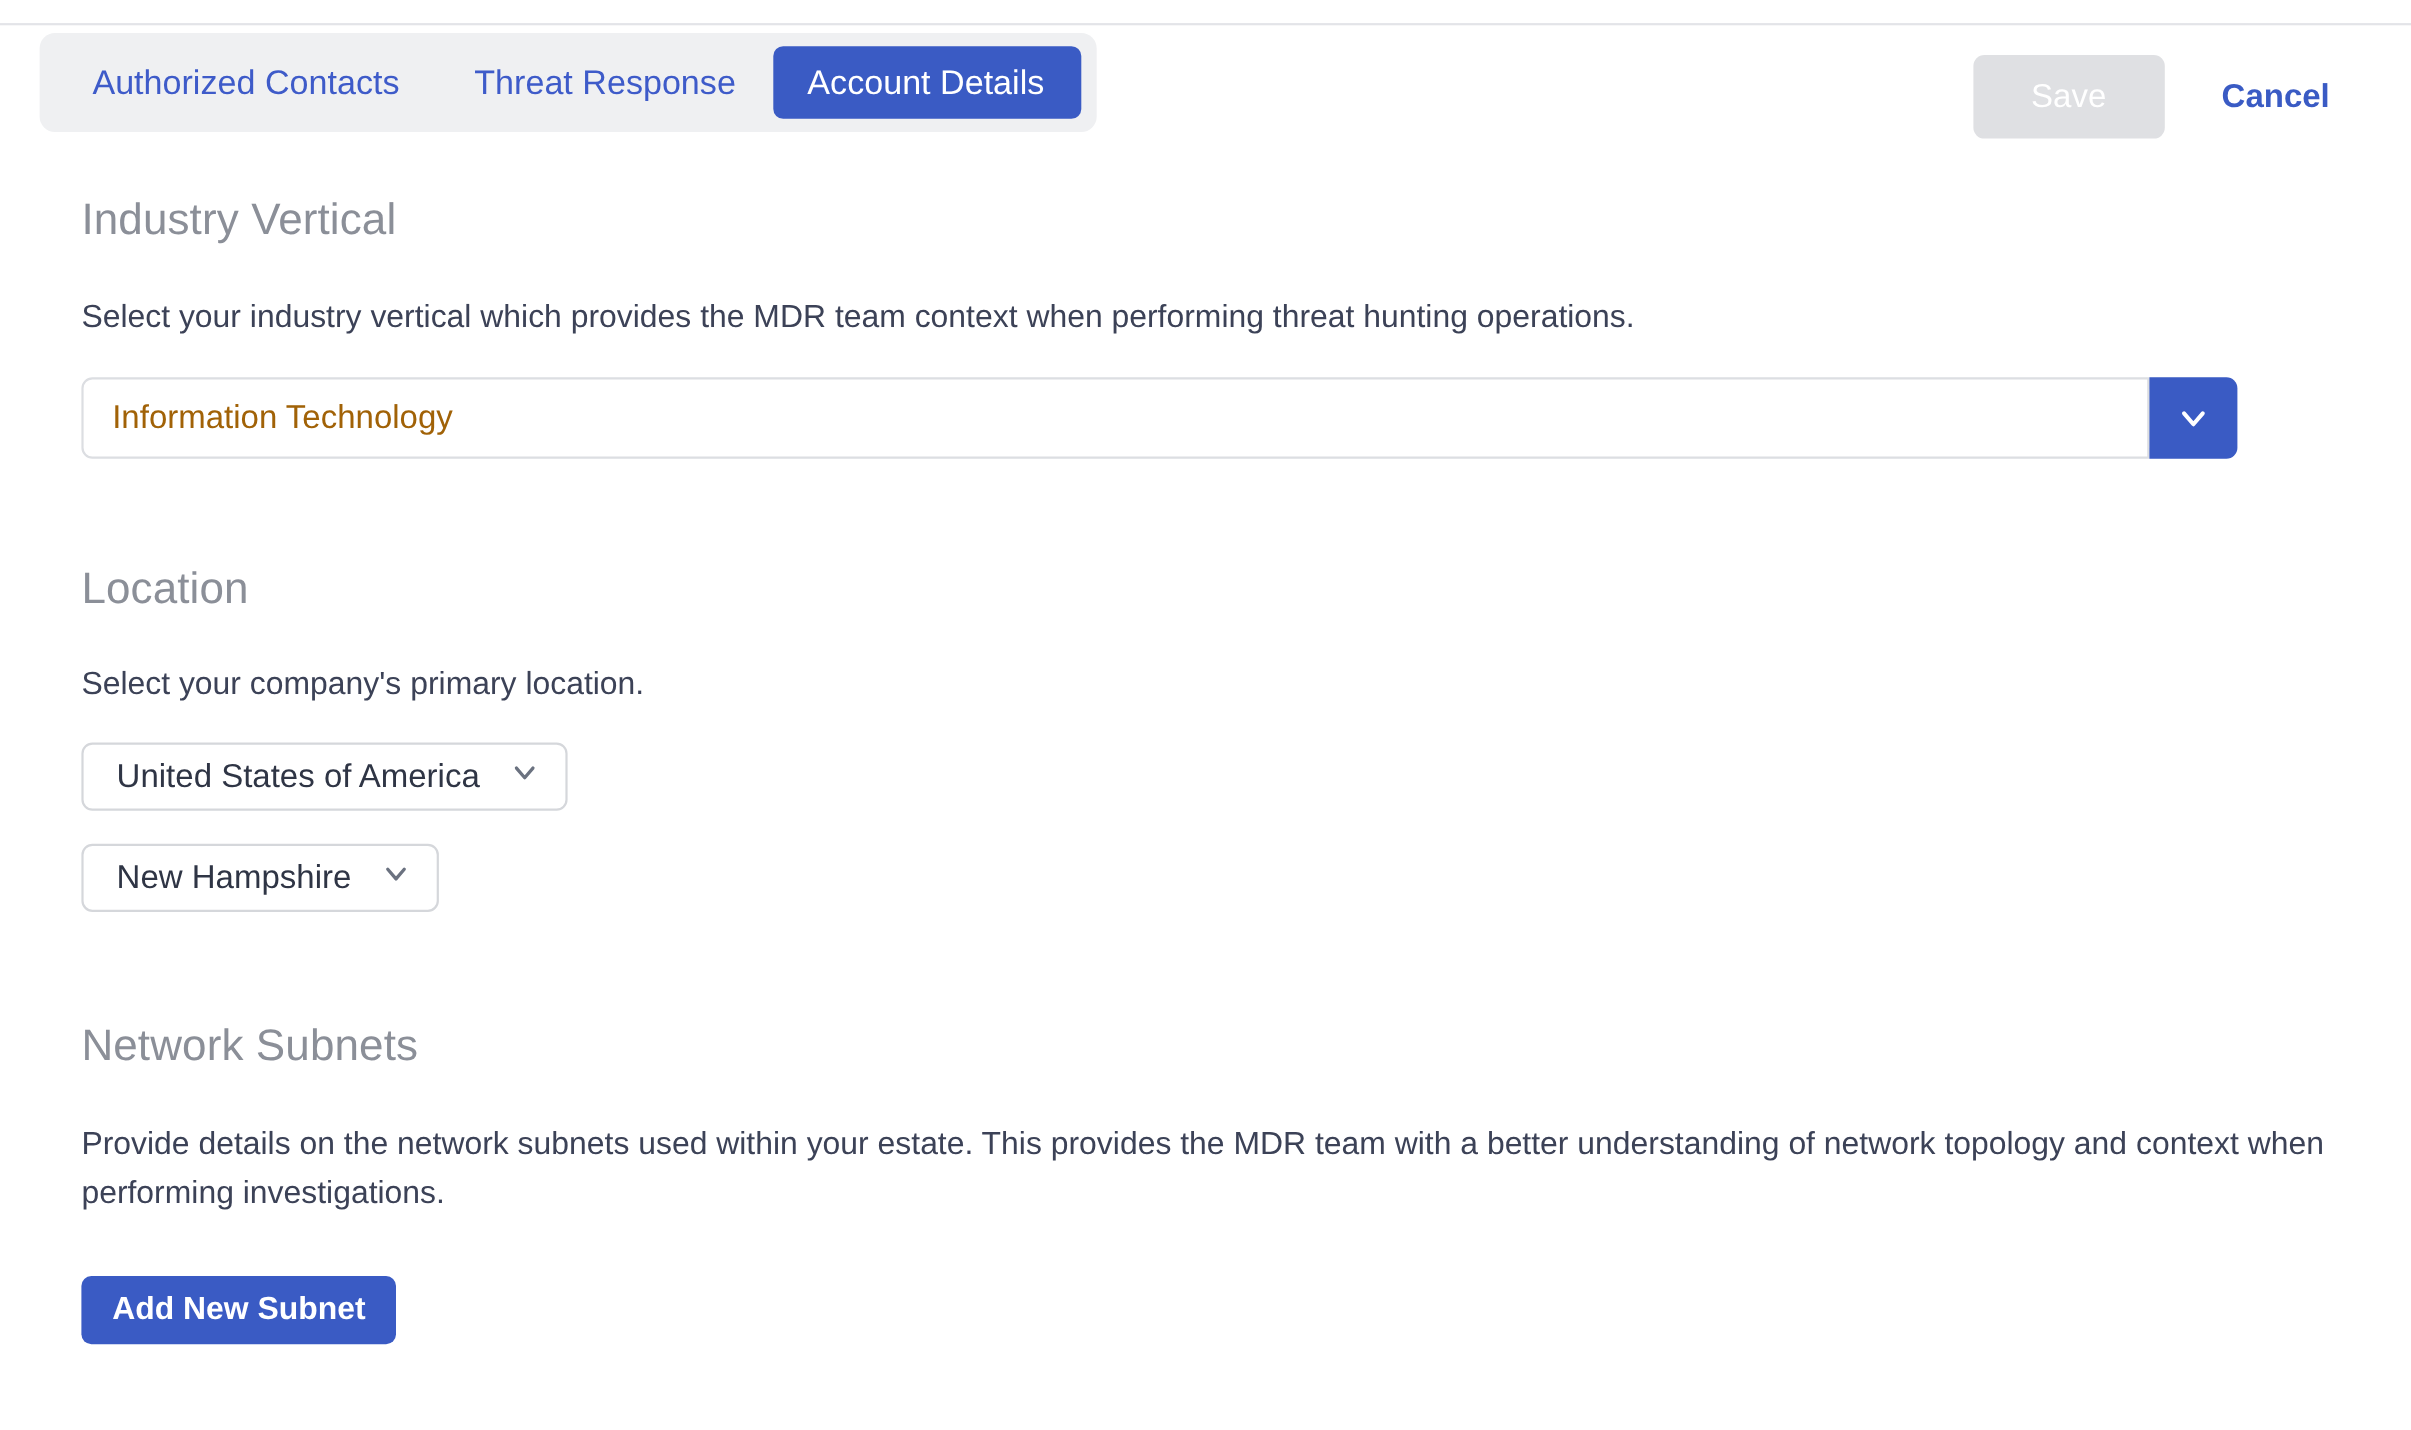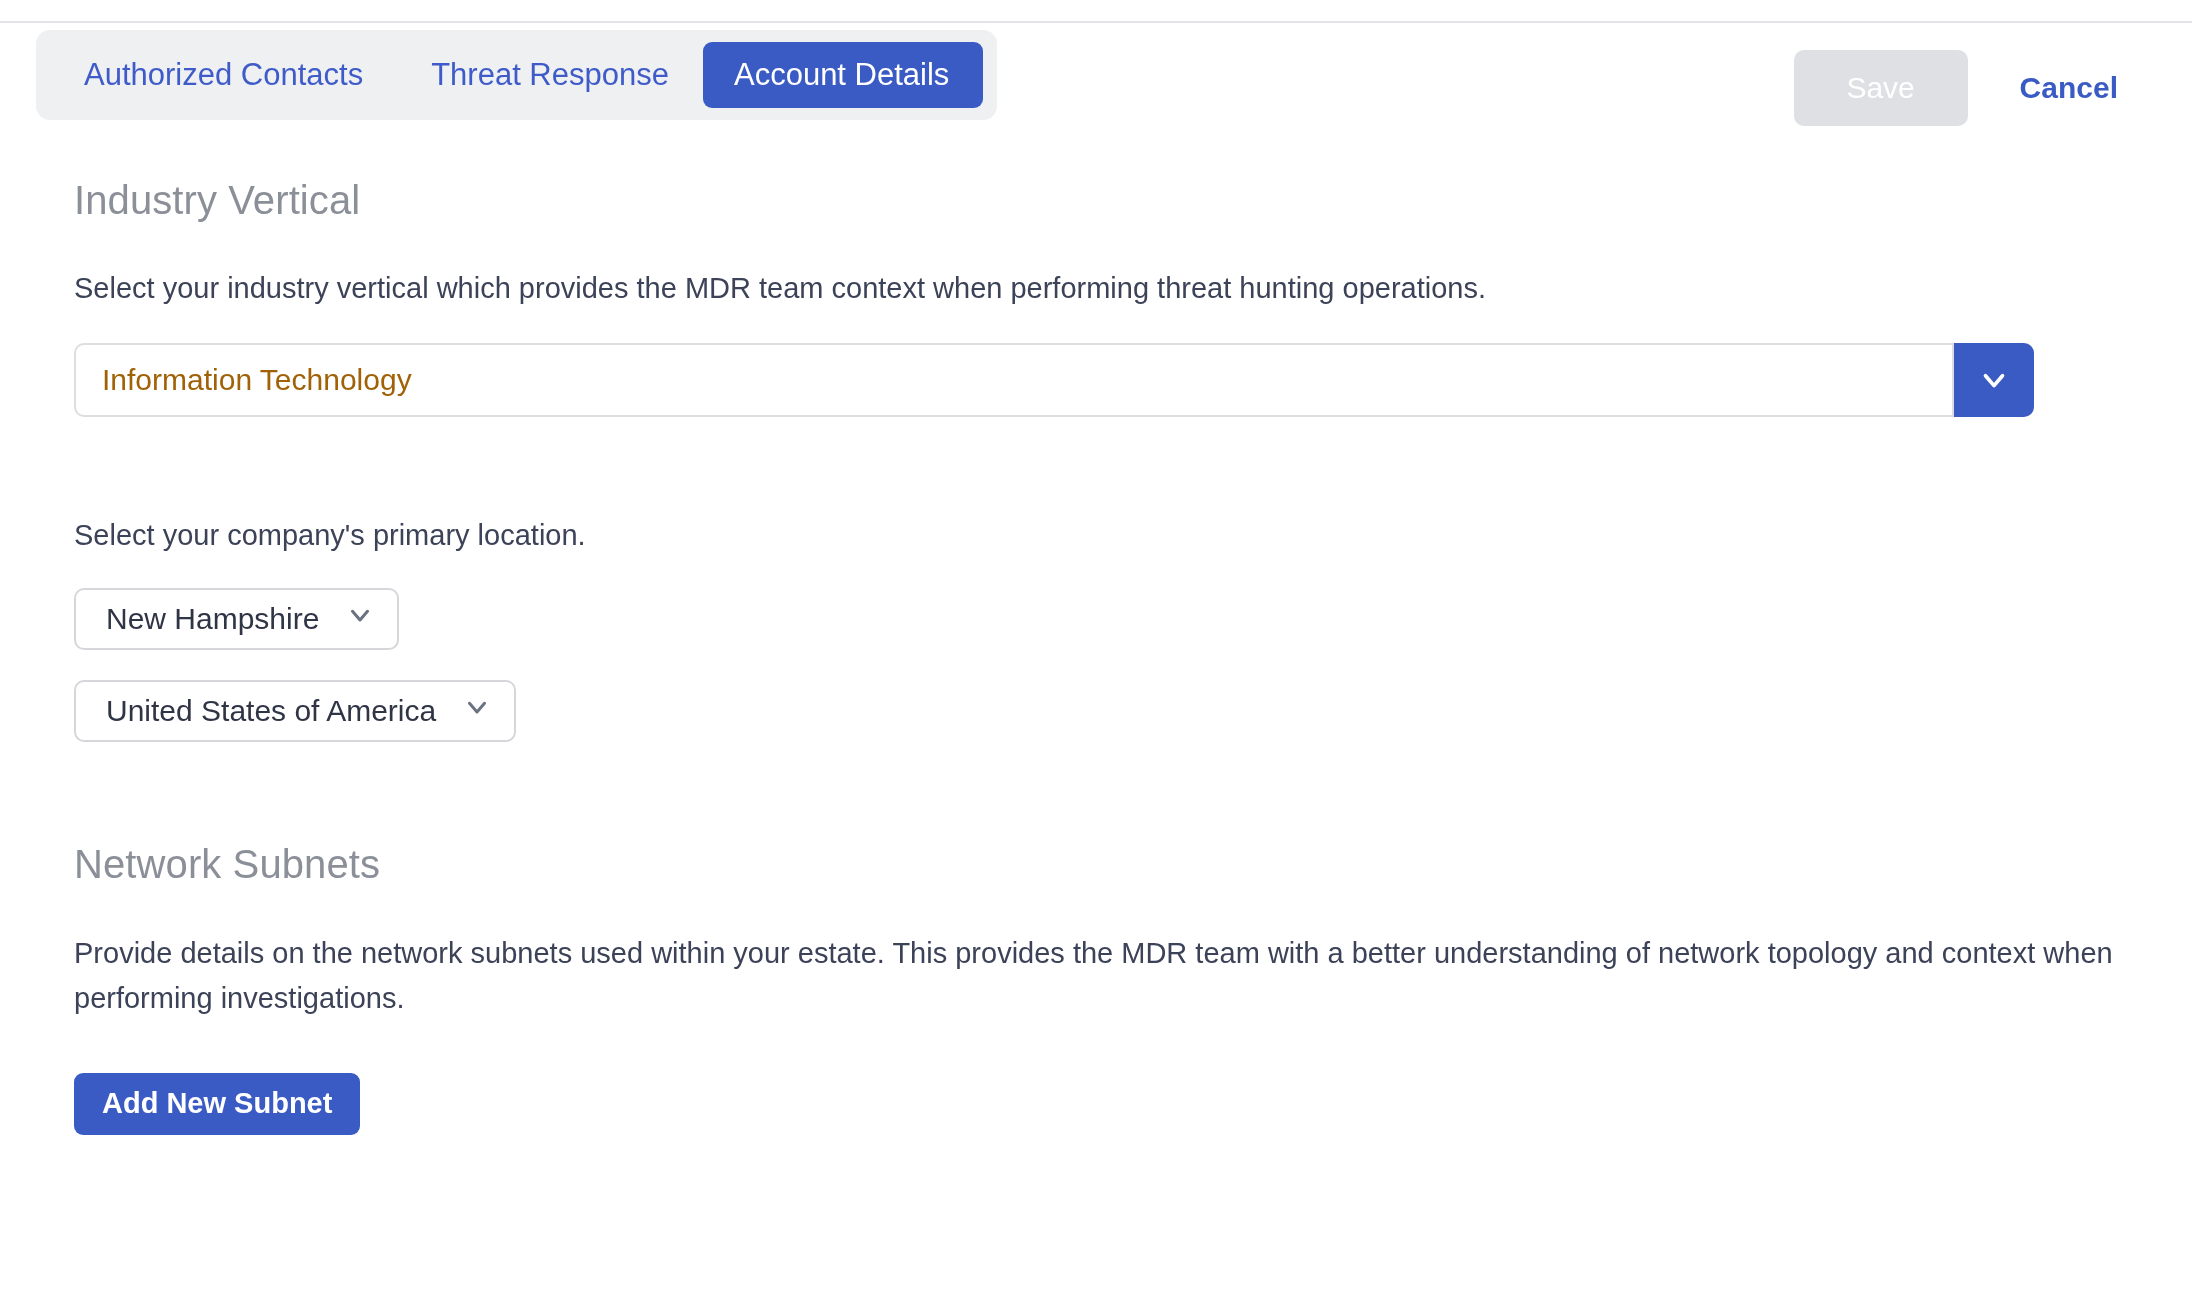--- a/index.html
+++ b/index.html
@@ -240,43 +240,44 @@
         <span>
           <svg width="34" height="34" viewBox="0 0 24 24" fill="none" stroke="#ffffff" stroke-width="2.6" stroke-linecap="round" stroke-linejoin="round">
             <polyline points="6 9 12 16 18 9"></polyline>
           </svg>
         </span>
       </button>
     </div>
   </div>
 
   <div class="section sec-location">
+    <h2 class="section-title">Location</h2>
     <p class="section-desc">Select your company's primary location.</p>
+
+    <div class="select-row">
+      <div class="native-select">
+        <span class="sel-label">United States of America</span>
+        <span>
+          <svg width="30" height="30" viewBox="0 0 24 24" fill="none" stroke="#6b7280" stroke-width="2.4" stroke-linecap="round" stroke-linejoin="round">
+            <polyline points="6 9 12 16 18 9"></polyline>
+          </svg>
+        </span>
+      </div>
+    </div>
 
     <div class="select-row">
       <div class="native-select">
         <span class="sel-label">New Hampshire</span>
         <span>
           <svg width="30" height="30" viewBox="0 0 24 24" fill="none" stroke="#6b7280" stroke-width="2.4" stroke-linecap="round" stroke-linejoin="round">
             <polyline points="6 9 12 16 18 9"></polyline>
           </svg>
         </span>
       </div>
     </div>
-
-    <div class="select-row">
-      <div class="native-select">
-        <span class="sel-label">United States of America</span>
-        <span>
-          <svg width="30" height="30" viewBox="0 0 24 24" fill="none" stroke="#6b7280" stroke-width="2.4" stroke-linecap="round" stroke-linejoin="round">
-            <polyline points="6 9 12 16 18 9"></polyline>
-          </svg>
-        </span>
-      </div>
-    </div>
   </div>
 
   <div class="section sec-subnets">
     <h2 class="section-title">Network Subnets</h2>
     <p class="section-desc">Provide details on the network subnets used within your estate. This provides the MDR team with a better understanding of network topology and context when performing investigations.</p>
     <button class="btn-add">Add New Subnet</button>
   </div>
 
 </div>
 

